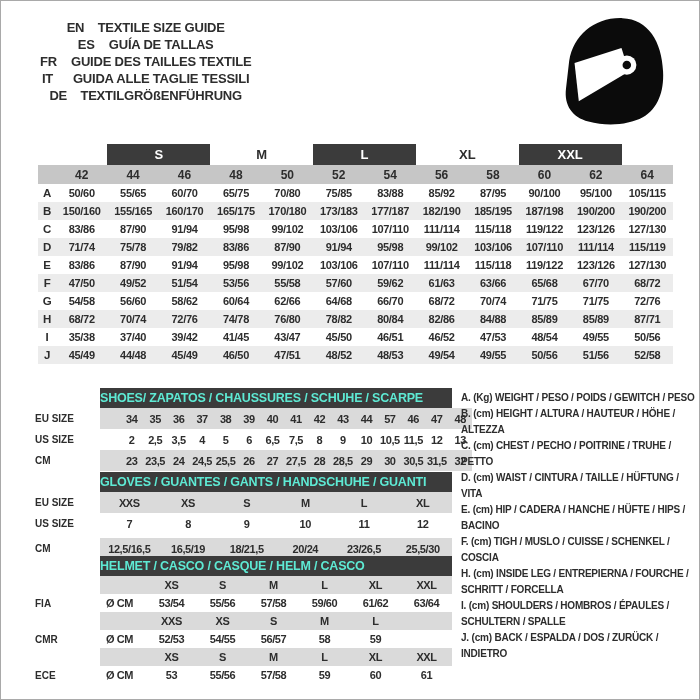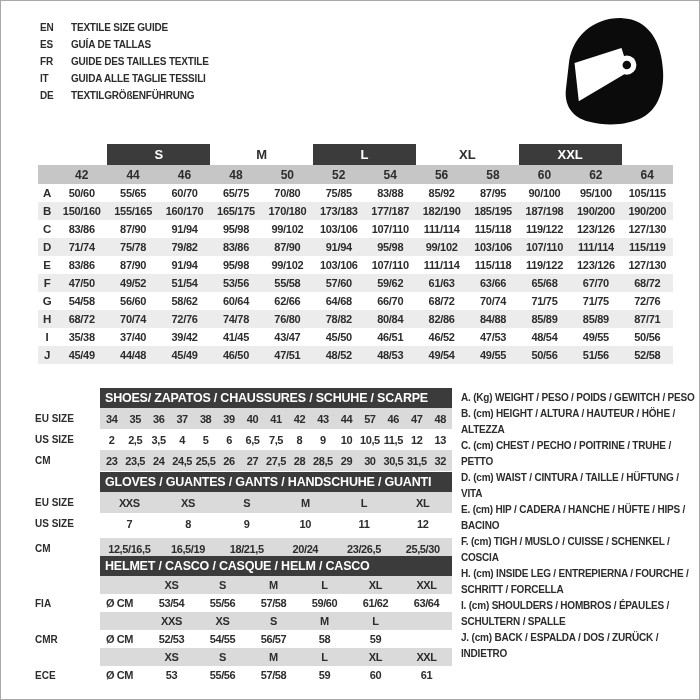--- a/index.html
+++ b/index.html
@@ -3,47 +3,47 @@
 <meta charset="utf-8">
 <style>
   html,body{margin:0;padding:0;}
   body{
     width:700px;height:700px;position:relative;background:#fff;
     font-family:"Liberation Sans",sans-serif;color:#2d2d2d;
     box-shadow:inset 0 0 0 1px #a9a9a9;overflow:hidden;
   }
   
   .lang-block{position:absolute;left:40px;top:19px;}
-  .lang-row{display:flex;height:17px;align-items:center;font-weight:bold;font-size:10px;letter-spacing:-0.2px;}
+  .lang-row{display:flex;height:17px;align-items:center;font-weight:bold;font-size:13px;letter-spacing:-0.2px;justify-content:center;}
   .lang-code{width:31px;flex:none;}
   
   .helmet-icon{position:absolute;left:560px;top:16px;width:108px;height:112px;}
   
   .size-table{position:absolute;left:38px;top:144px;width:635px;}
   .g13{display:grid;grid-template-columns:18px repeat(12,1fr);}
   .group-row{height:21px;}
   .group{display:flex;align-items:center;justify-content:center;font-weight:bold;font-size:13px;}
   .group.dark{background:#3b3b3b;color:#fff;}
   .num-row{height:19px;background:#c6c6c6;align-items:center;font-weight:bold;font-size:12px;}
   .data-row{height:18px;align-items:center;font-weight:bold;font-size:11px;letter-spacing:-0.3px;}
   .data-row.stripe{background:#ececec;}
   .cell{text-align:center;white-space:nowrap;}
   .row-label{text-align:center;font-size:11.5px;}
   
   .sec{position:absolute;left:35px;width:420px;}
   .sec.shoes{top:388px;} .sec.gloves{top:472px;} .sec.helmet{top:556px;}
-  .bar{margin-left:65px;width:352px;height:20px;background:#3b3b3b;color:#ffffff;
+  .bar{margin-left:65px;width:352px;height:20px;background:#3b3b3b;color:#5eead4;
        font-weight:bold;font-size:12.5px;display:flex;align-items:center;
-       padding-left:5px;box-sizing:border-box;letter-spacing:-0.2px;white-space:nowrap;}
+       box-sizing:border-box;letter-spacing:-0.2px;white-space:nowrap;}
   .srow{display:flex;height:21px;align-items:stretch;}
   .srow .lbl{width:65px;flex:none;display:flex;align-items:center;font-weight:bold;font-size:10px;}
   .srow .band{width:352px;flex:none;display:grid;align-items:center;font-weight:bold;
               font-size:11px;letter-spacing:-0.4px;}
   .band.shaded{background:#dadada;}
-  .band.cols15{grid-template-columns:repeat(15,1fr);}
+  .band.cols15{grid-template-columns:repeat(15,1fr);padding-left:20px;}
   .band.cols6{grid-template-columns:repeat(6,1fr);}
   .band.hcols{grid-template-columns:46px repeat(6,51px);}
   .band .cell.unit{text-align:left;padding-left:6px;}
   .srow.gap{margin-top:4px;}
   .srow.h18{height:18px;}
   
   .legend{position:absolute;left:461px;top:390px;width:237px;
           font-weight:bold;font-size:10px;line-height:16px;letter-spacing:-0.2px;}
 </style>
 </head>

